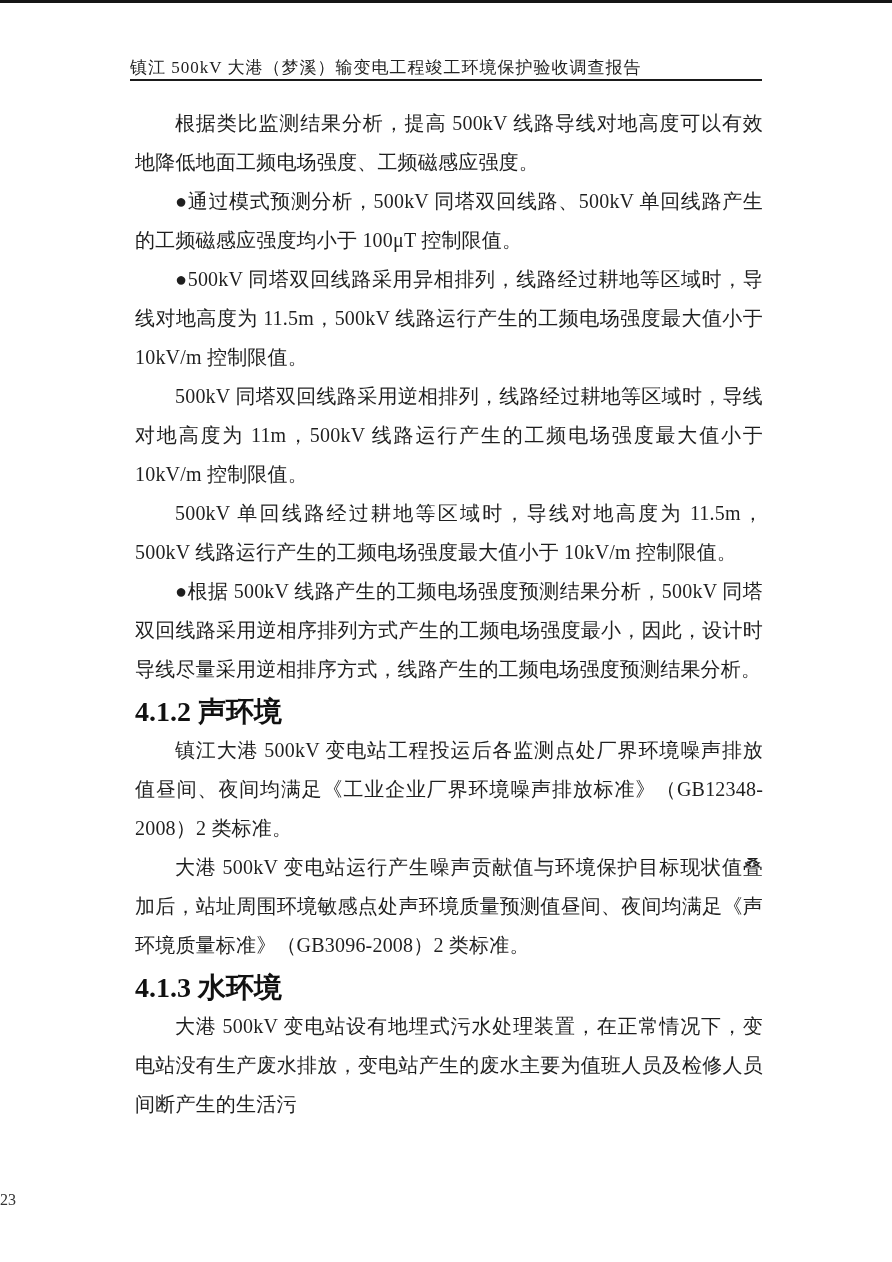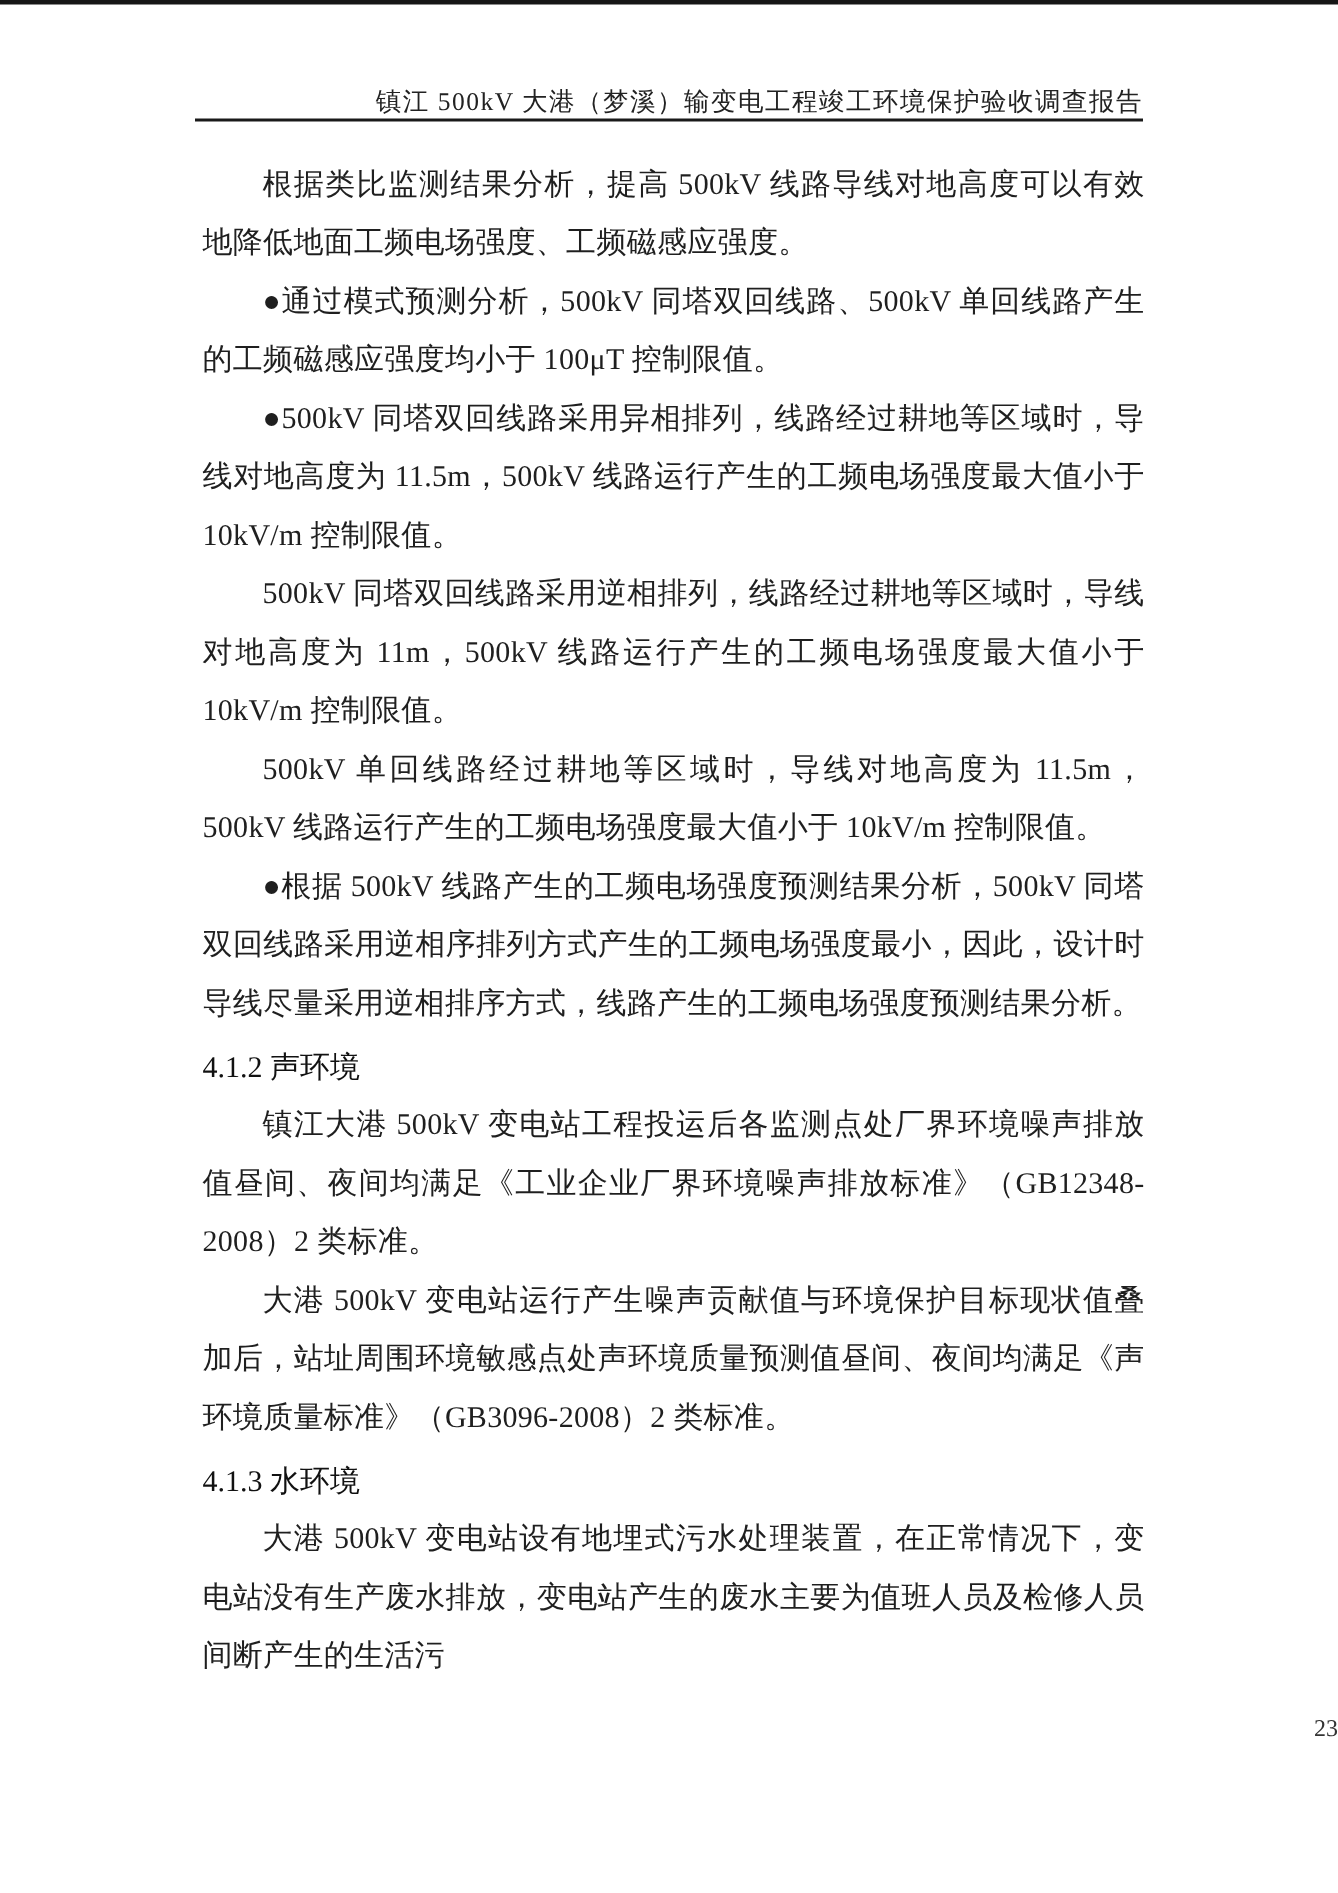--- a/index.html
+++ b/index.html
@@ -20,21 +20,21 @@
     top: 0; left: 0;
     width: 100%;
     height: 3px;
     background: #161616;
   }
   .report-header {
     position: absolute;
     top: 56px;
     left: 130px;
     width: 632px;
-    text-align: right;
+    text-align: left;
     font-size: 17px;
     letter-spacing: 1px;
     color: #222;
     white-space: nowrap;
   }
   .header-rule {
     position: absolute;
     top: 79px;
     left: 130px;
     width: 632px;
@@ -50,32 +50,32 @@
   .para {
     margin: 0;
     font-size: 20px;
     line-height: 39px;
     text-align: justify;
     text-indent: 2em;
     letter-spacing: 0.2px;
   }
   .heading {
     margin: 7px 0 3px 0;
-    font-size: 20px;
-    font-weight: normal;
+    font-size: 28px;
+    font-weight: bold;
     line-height: 32px;
     text-indent: 0;
     color: #111;
   }
   .page-number {
     position: absolute;
-    top: 1144px;
+    top: 1191px;
     left: 0;
     width: 100%;
-    text-align: right;
+    text-align: left;
     font-size: 16px;
     color: #333;
   }
 </style>
 </head>
 <body>
 
 <div class="scan-top-edge"></div>
 
 <div class="report-header">镇江 500kV 大港（梦溪）输变电工程竣工环境保护验收调查报告</div>

